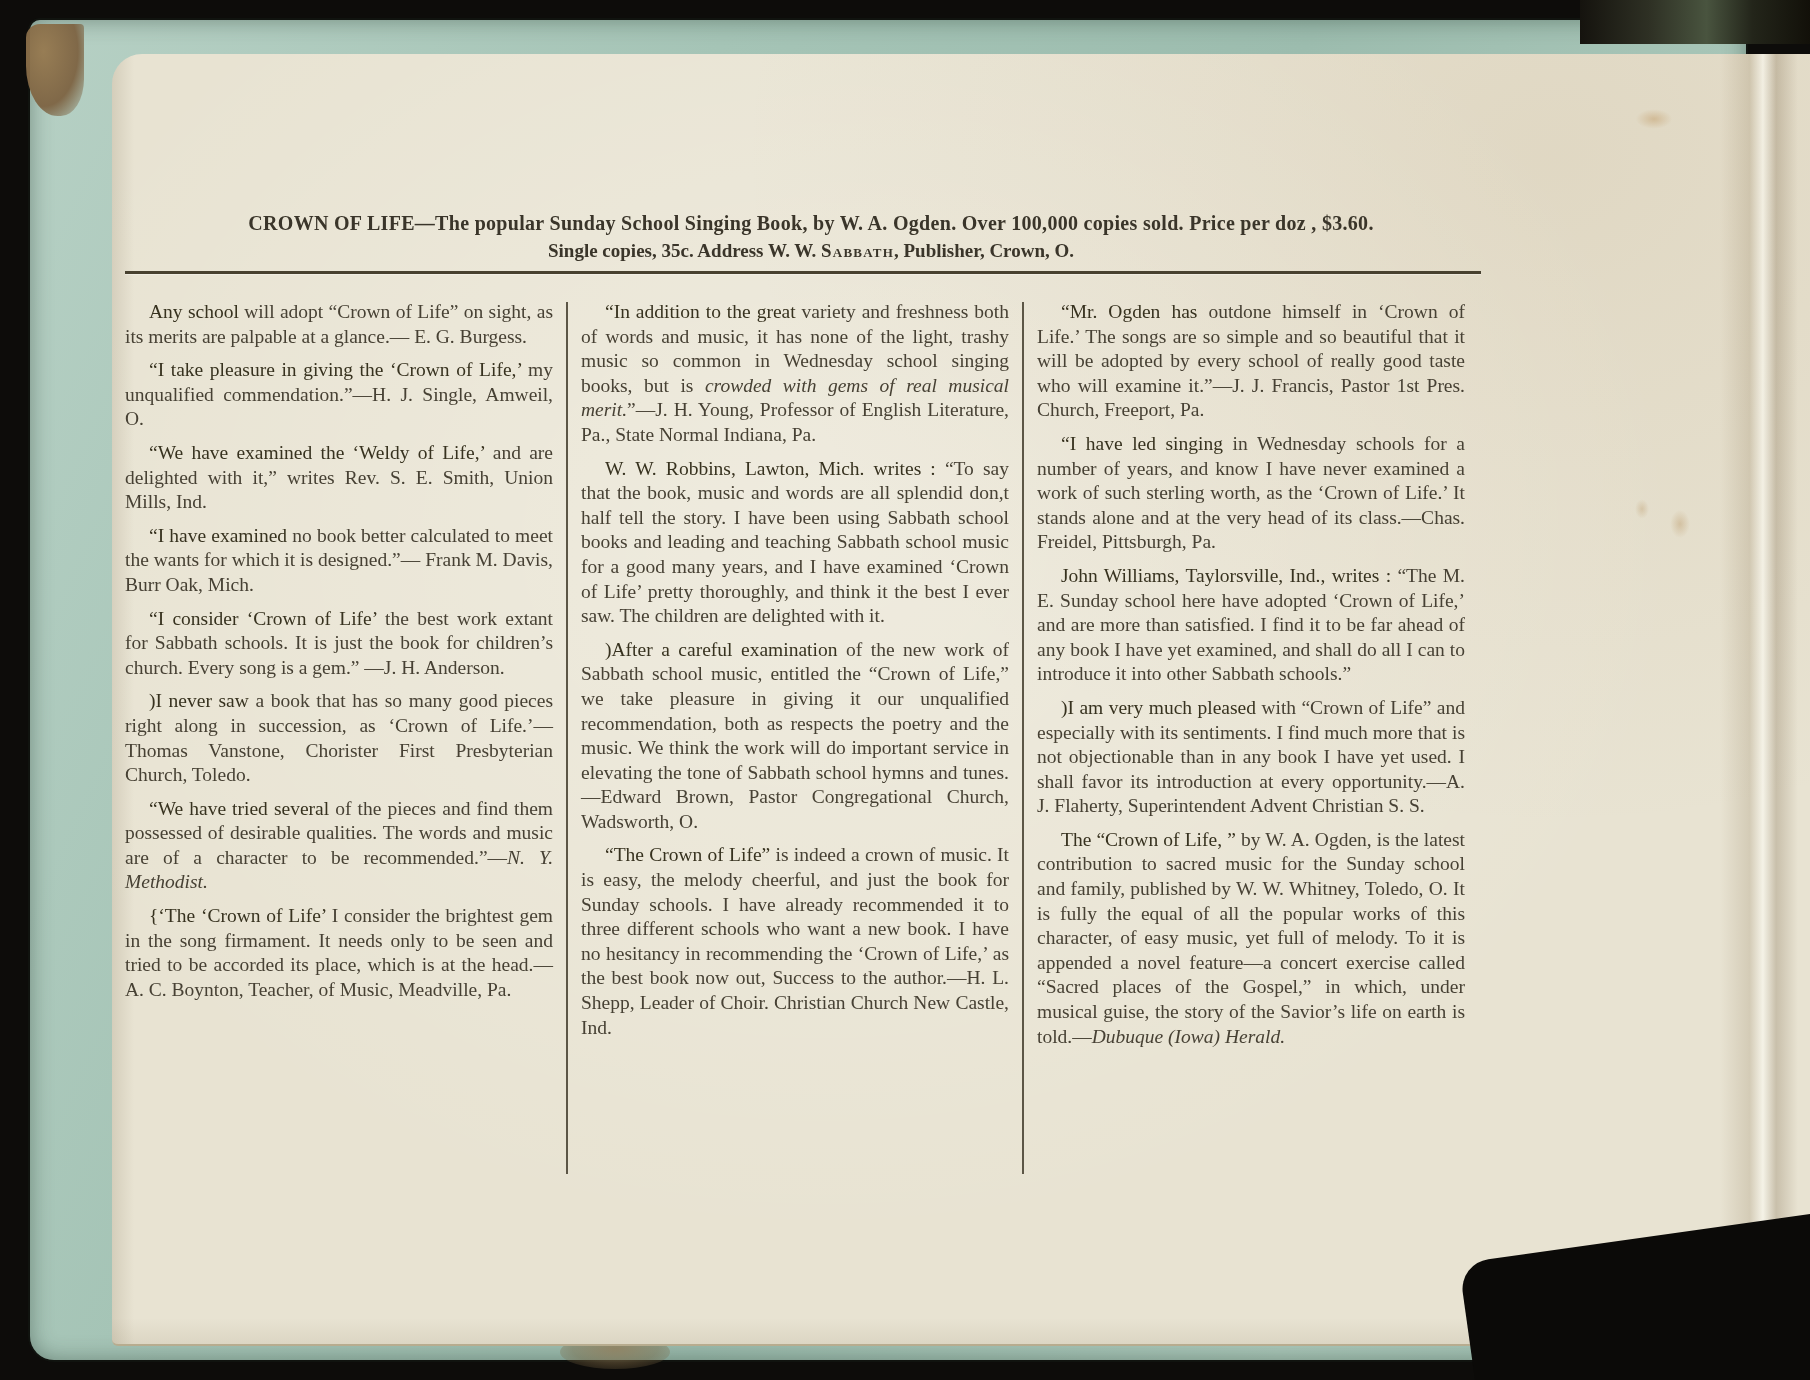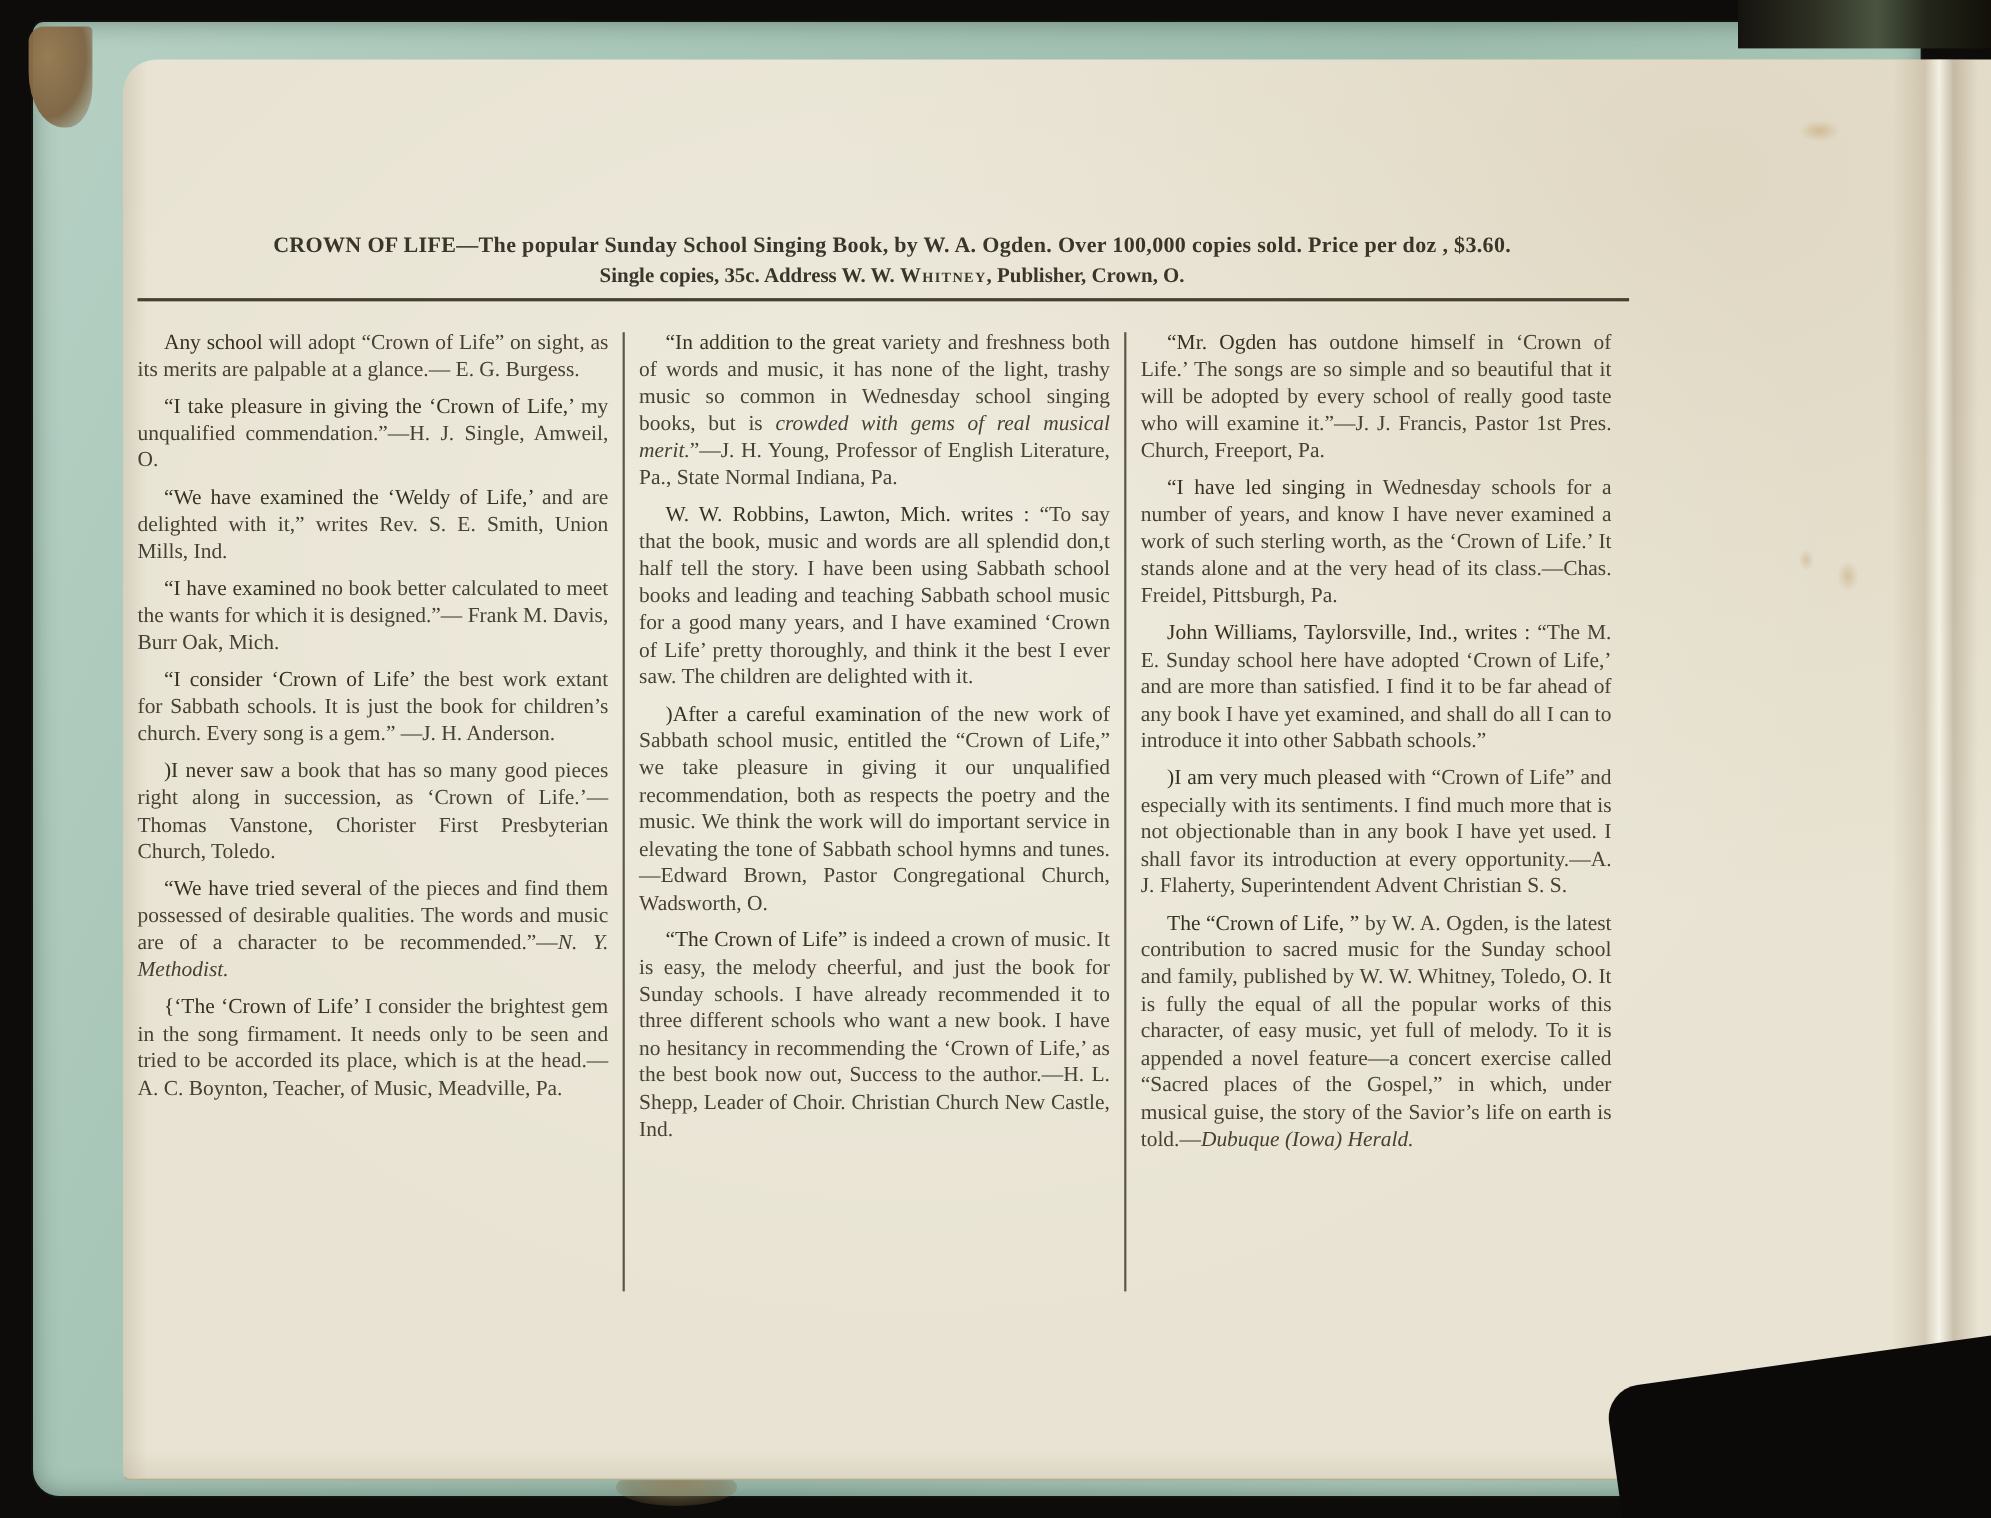--- a/index.html
+++ b/index.html
@@ -101,21 +101,21 @@
   <div class="cover"></div>
   <div class="corner-brown"></div>
   <div class="smudge-bottom"></div>
 
   <div class="page">
     <div class="crease"></div>
     <div class="stains"></div>
 
     <div class="content">
       <div class="h-line1">CROWN OF LIFE—The popular Sunday School Singing Book, by W. A. Ogden.  Over 100,000 copies sold.  Price per doz , $3.60.</div>
-      <div class="h-line2"><span>Single copies, 35c.  Address W. W. </span><span class="seg-smallcaps">Whitney</span><span>, Publisher, Crown, O.</span></div>
+      <div class="h-line2"><span>Single copies, 35c.  Address W. W. </span><span class="seg-smallcaps">Sabbath</span><span>, Publisher, Crown, O.</span></div>
       <div class="rule"></div>
       <div class="cols" id="cols">
           <div class="col">
             <p class="para"><span class="seg-bold">Any school</span><span> will adopt “Crown of Life” on sight, as its merits are palpable at a glance.— E. G. Burgess.</span></p>
             <p class="para"><span class="seg-bold">“I take pleasure in giving the ‘Crown of Life,’</span><span> my unqualified commendation.”—H. J. Single, Amweil, O.</span></p>
             <p class="para"><span class="seg-bold">“We have examined the ‘Weldy of Life,’</span><span> and are delighted with it,” writes Rev. S. E. Smith, Union Mills, Ind.</span></p>
             <p class="para"><span class="seg-bold">“I have examined</span><span> no book better calculated to meet the wants for which it is designed.”— Frank M. Davis, Burr Oak, Mich.</span></p>
             <p class="para"><span class="seg-bold">“I consider ‘Crown of Life’</span><span> the best work extant for Sabbath schools.  It is just the book for children’s church.  Every song is a gem.” —J. H. Anderson.</span></p>
             <p class="para"><span class="seg-bold">)I never saw</span><span> a book that has so many good pieces right along in succession, as ‘Crown of Life.’—Thomas Vanstone, Chorister First Presbyterian Church, Toledo.</span></p>
             <p class="para"><span class="seg-bold">“We have tried several</span><span> of the pieces and find them possessed of desirable qualities.  The words and music are of a character to be recommended.”—</span><span class="seg-italic">N. Y. Methodist.</span></p>

